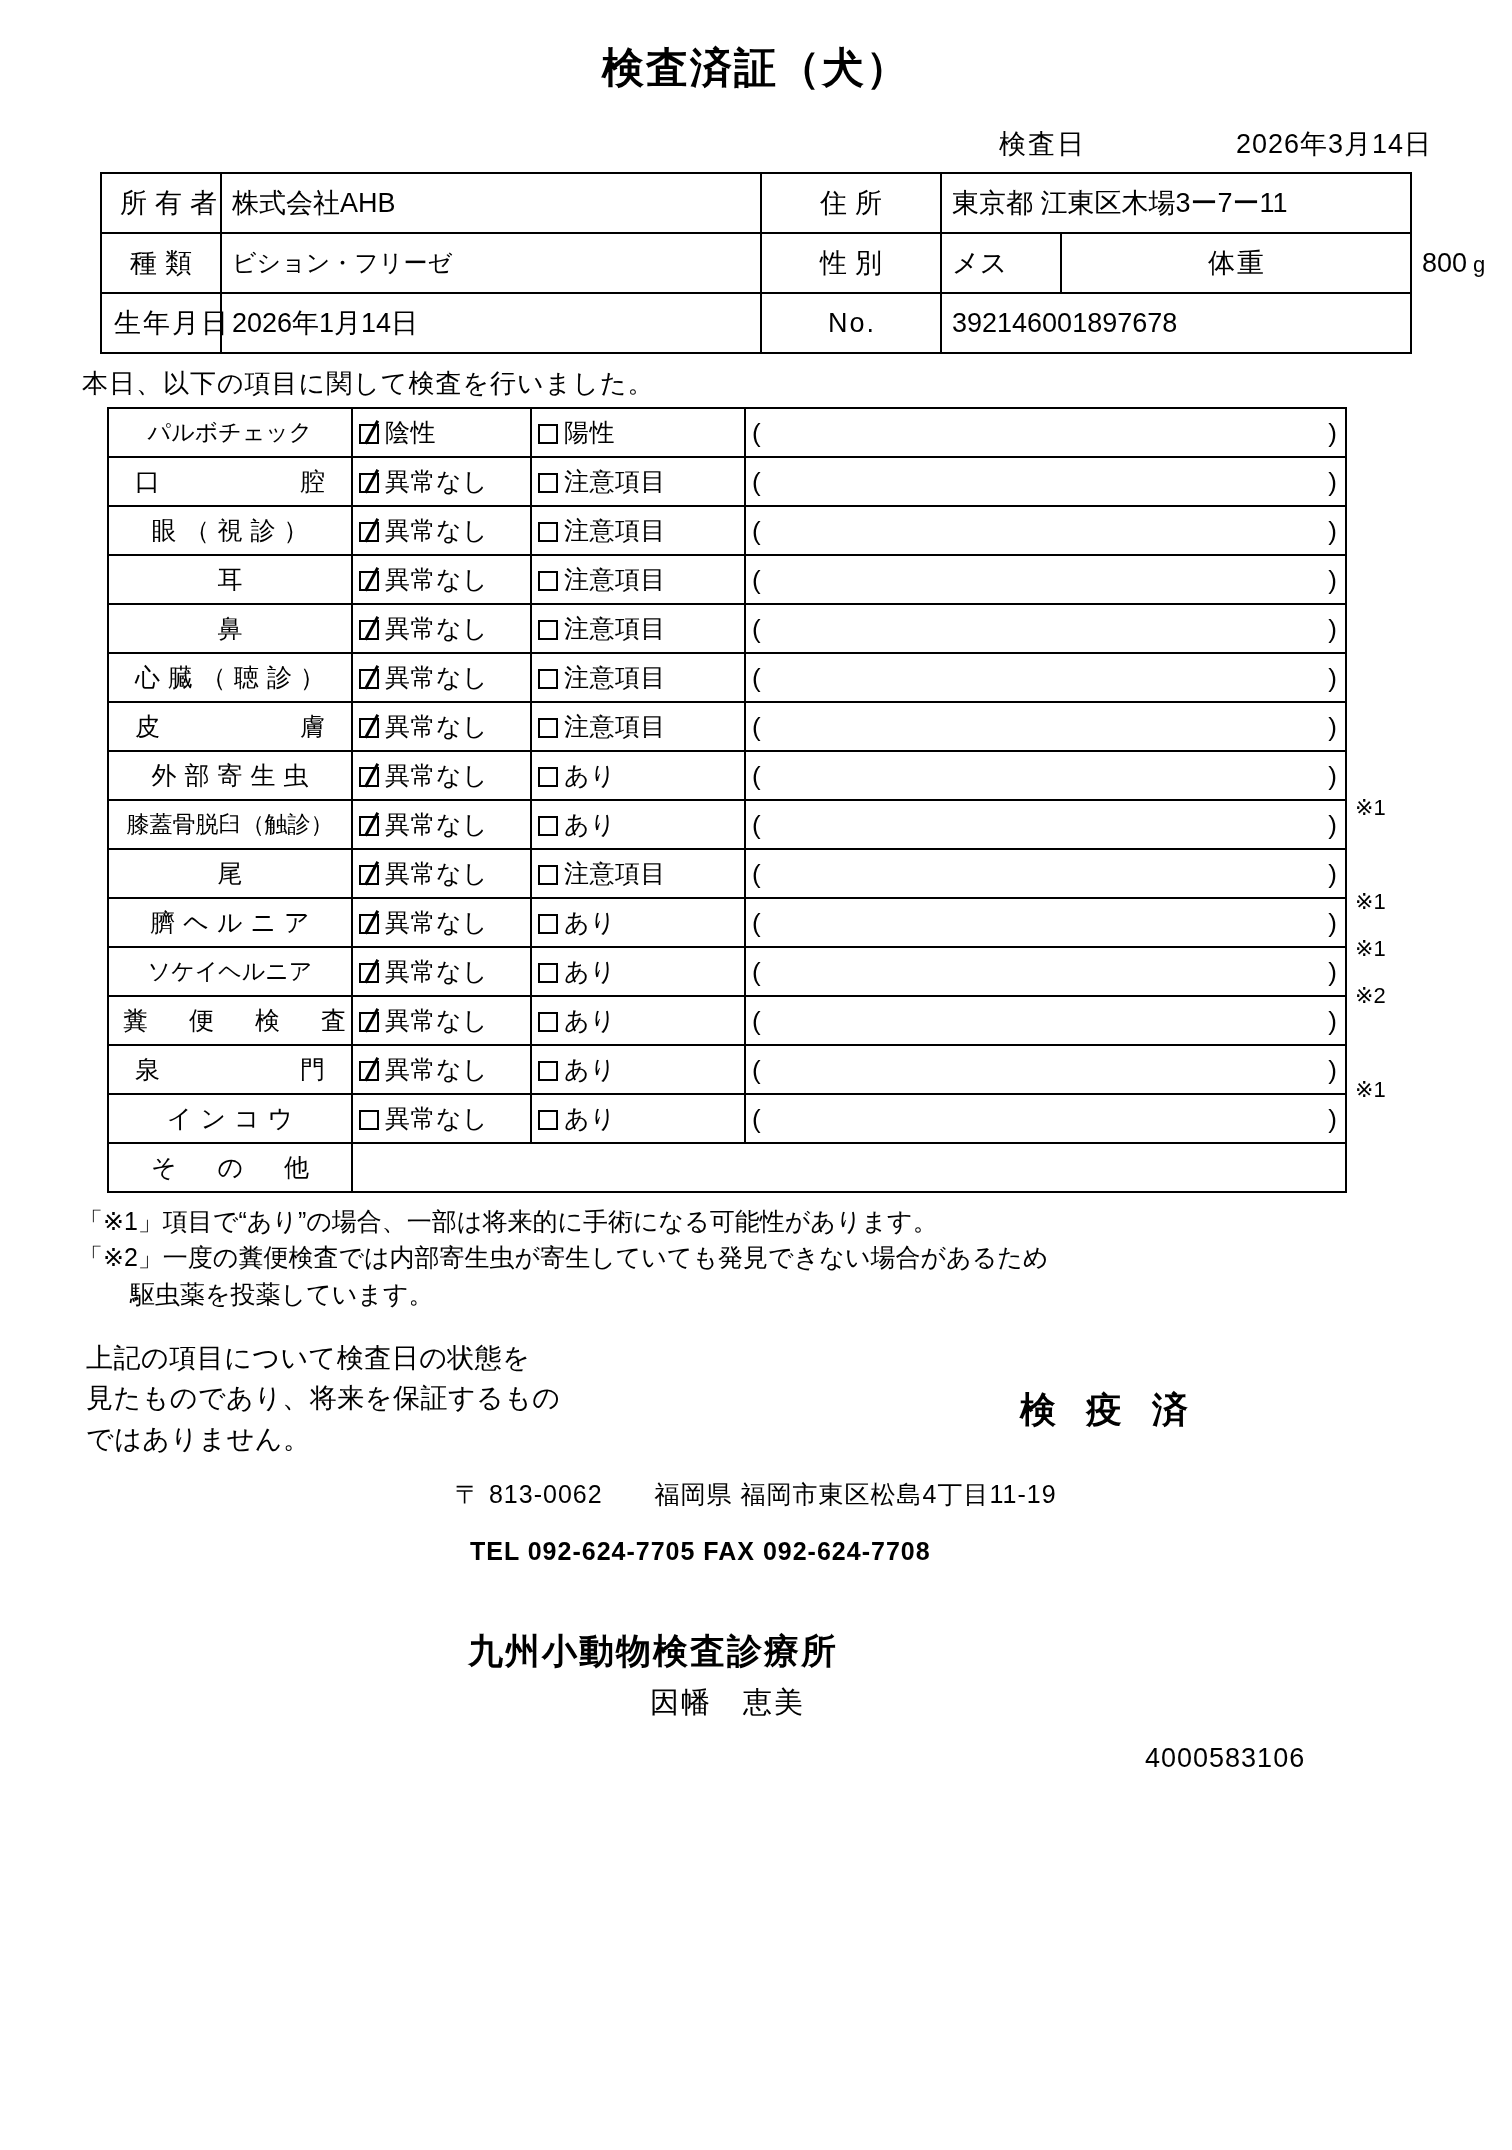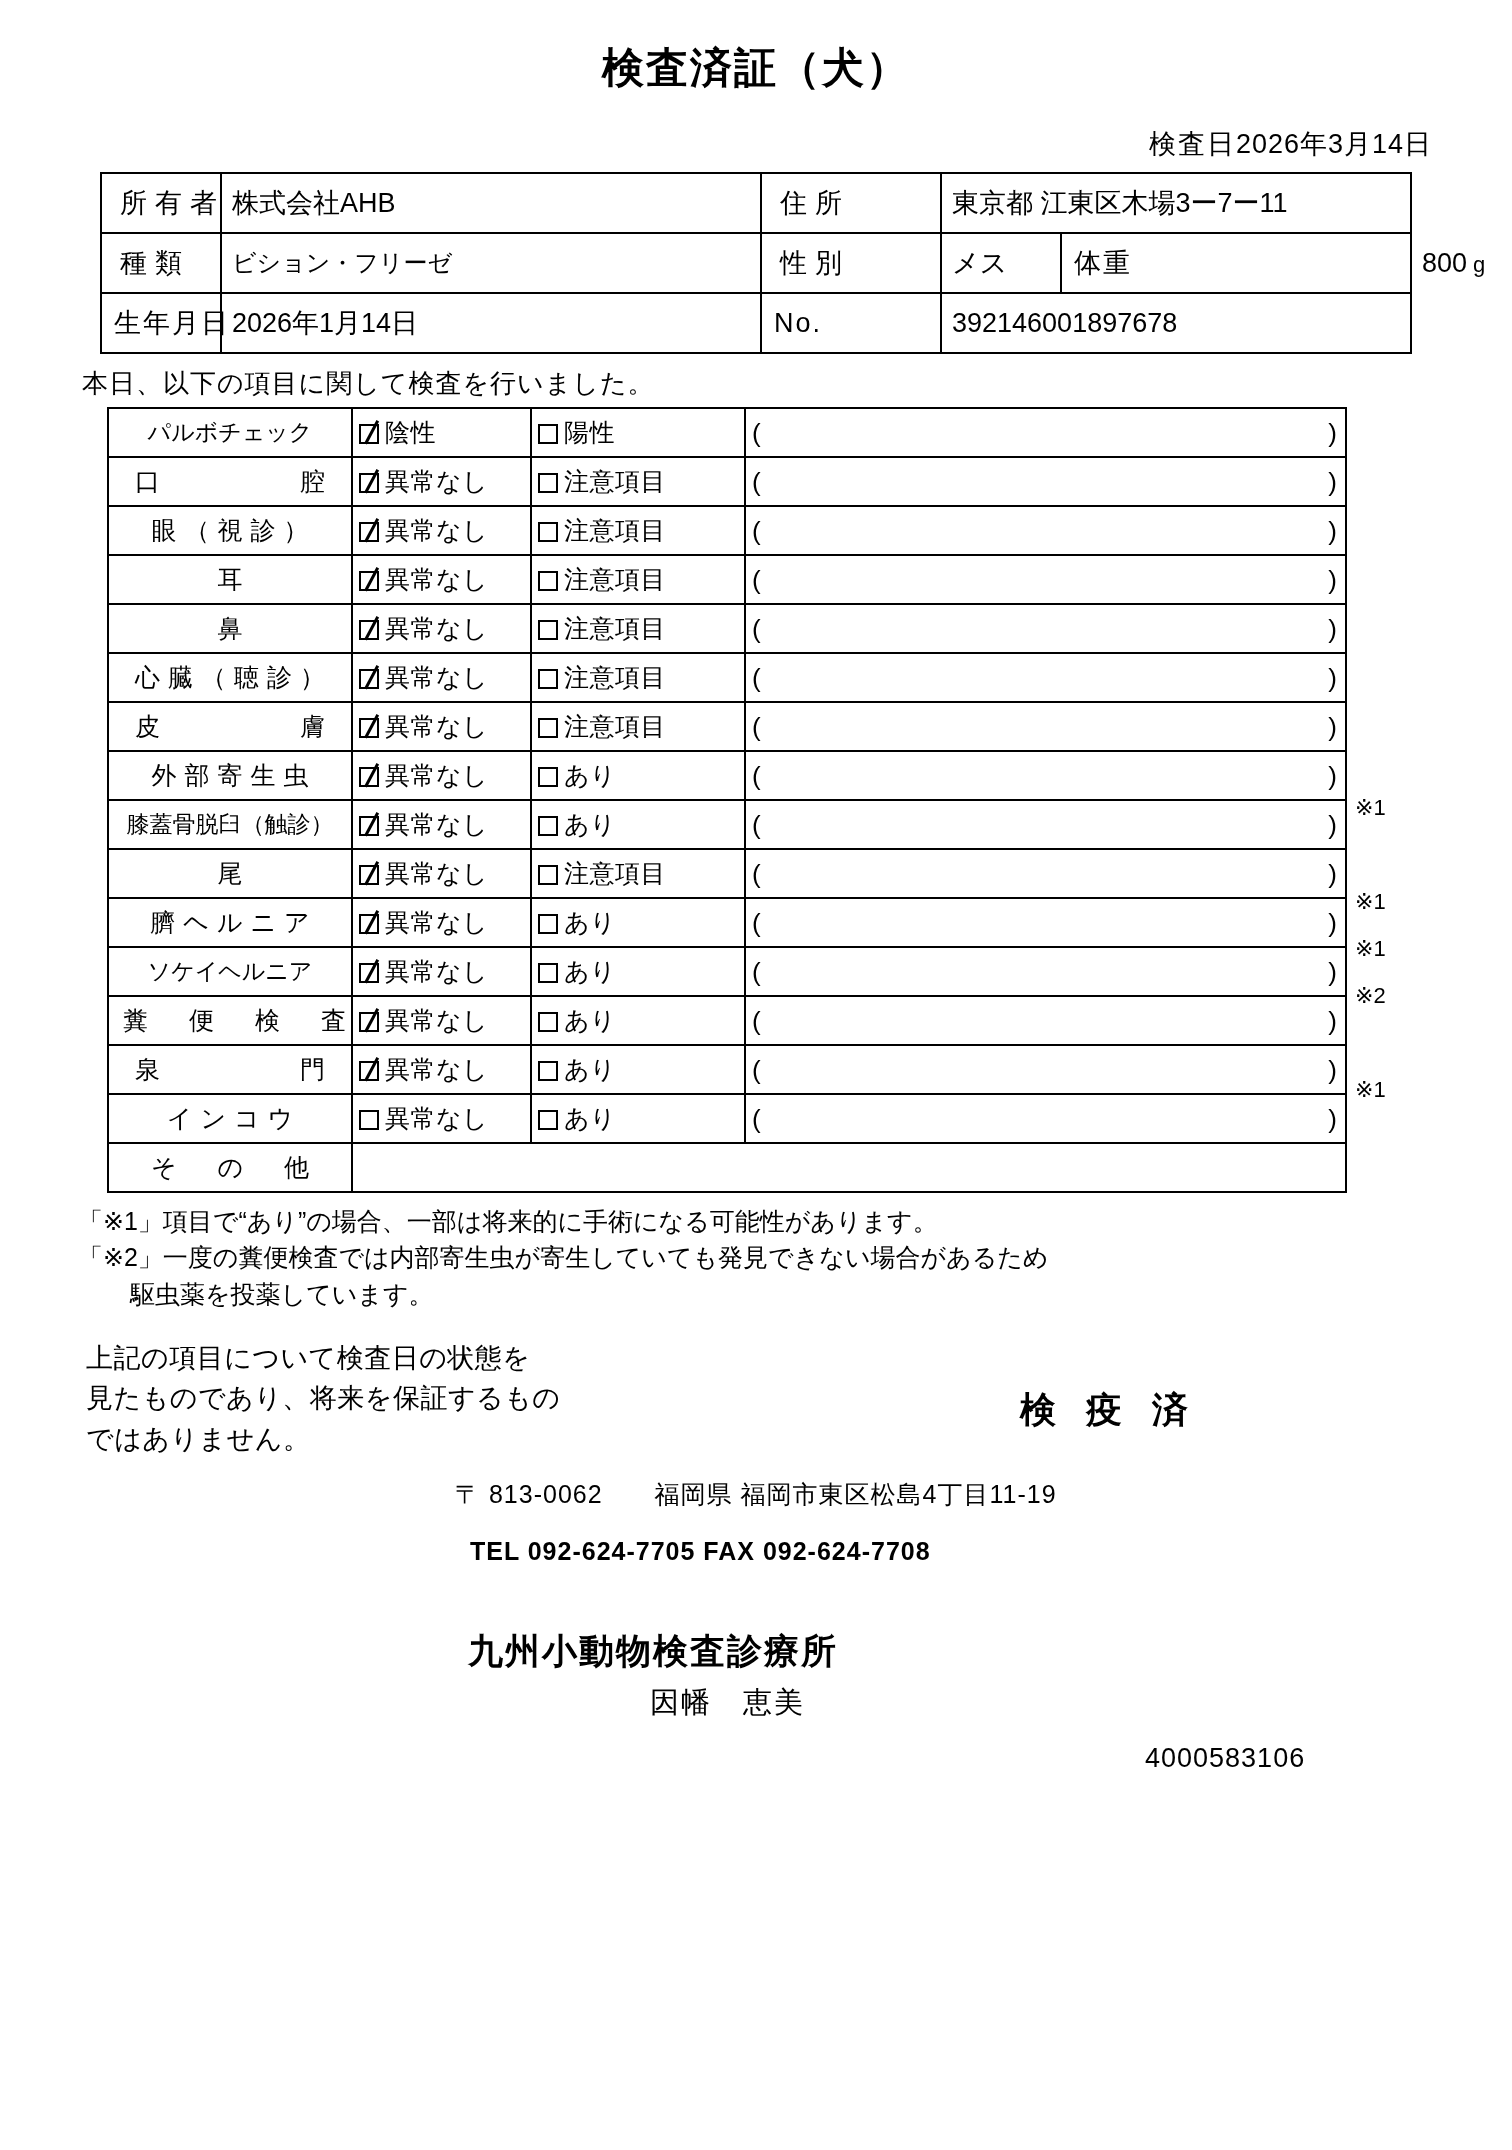--- a/index.html
+++ b/index.html
@@ -35,20 +35,21 @@
   
   .date-line {
     display: flex;
     justify-content: flex-end;
     align-items: baseline;
     margin: 30px 80px 10px 0;
     font-size: 27px;
   }
   .date-line .lbl {
     font-weight: normal;
+    margin-right: 150px;
     letter-spacing: 2px;
   }
   .date-line .val {
     letter-spacing: 1px;
   }
 
   
   .info-table {
     border-collapse: collapse;
     margin: 0 auto;
@@ -56,21 +57,21 @@
     table-layout: fixed;
   }
   .info-table td {
     border: 2px solid #000;
     height: 54px;
     font-size: 27px;
     padding: 2px 10px;
     vertical-align: middle;
   }
   .lbl-cell {
-    text-align: left;
+    text-align: center;
     letter-spacing: 8px;
     text-indent: 8px;
     white-space: nowrap;
   }
   .lbl-cell.tight { letter-spacing: 2px; text-indent: 2px; }
   .val-cell { text-align: left; }
   .val-cell.right { text-align: right; }
 
   .unit-g { font-size: 22px; padding-left: 6px; }
 

